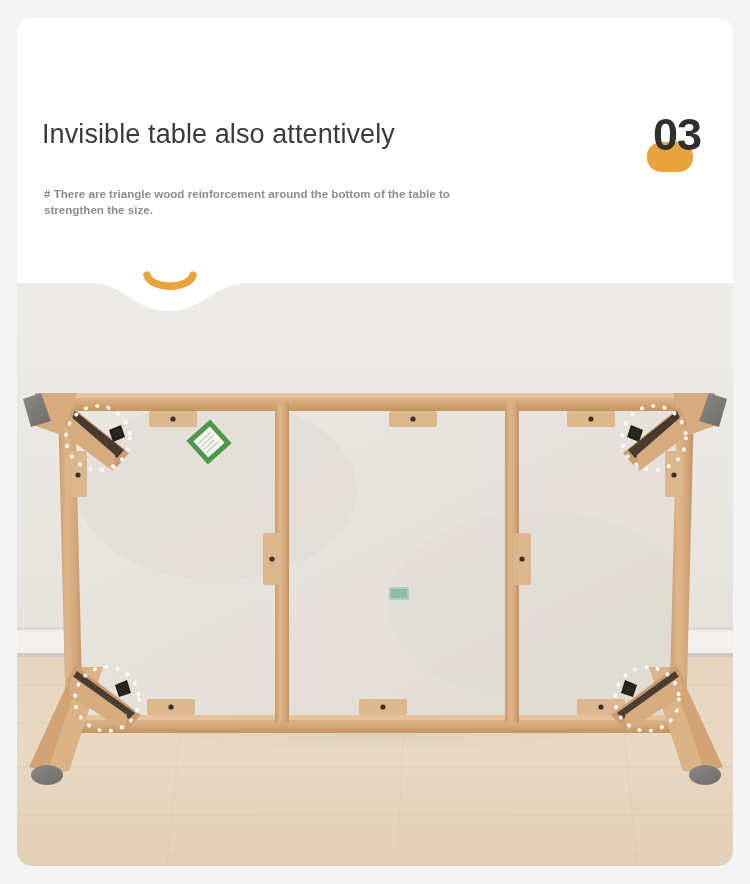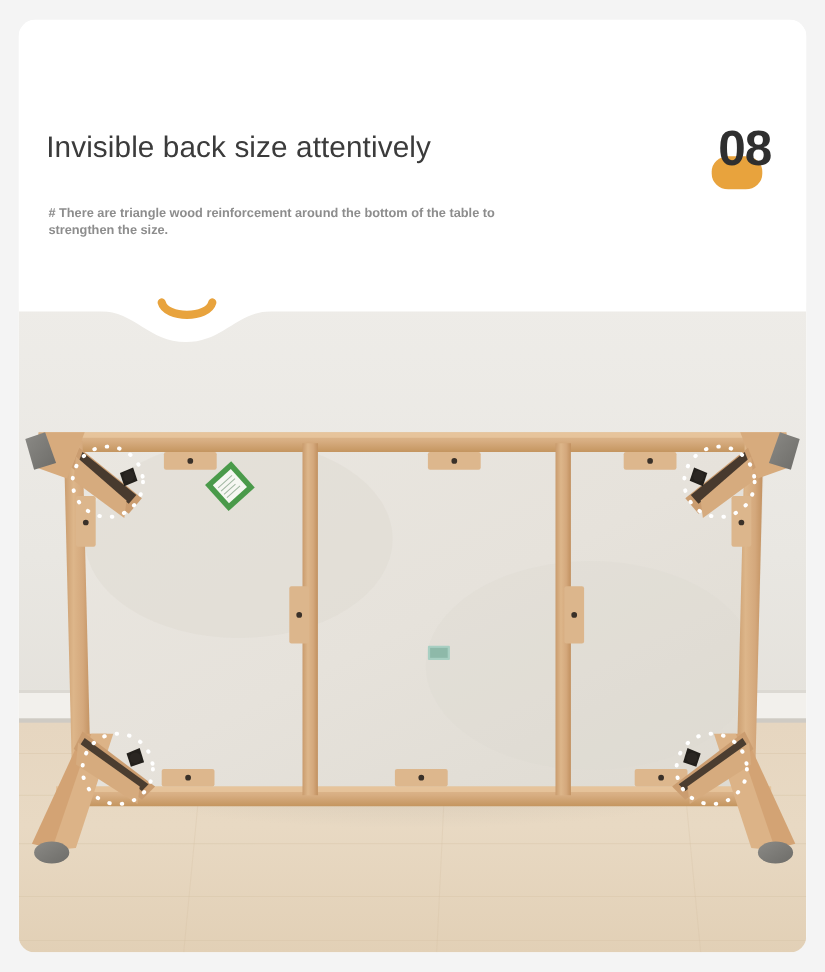--- a/index.html
+++ b/index.html
@@ -312,26 +312,26 @@
         </g>
 
         <g>
           <rect x="372" y="312" width="20" height="13" rx="1" fill="#a8cfc2"></rect>
           <rect x="374" y="314" width="16" height="9" fill="#7fae9b" opacity="0.65"></rect>
         </g>
       </svg>
     </div>
 
     <div class="header">
-      <div class="title">Invisible back size attentively</div>
+      <div class="title">Invisible table also attentively</div>
       <div class="subtitle"># There are triangle wood reinforcement around the bottom of the table to strengthen the size.</div>
 
       <div class="badge">
         <div class="badge-blob"></div>
-        <div class="badge-num">08</div>
+        <div class="badge-num">03</div>
       </div>
     </div>
 
     <div class="notch">
       <svg viewBox="0 0 716 60" xmlns="http://www.w3.org/2000/svg" preserveAspectRatio="none">
         <path d="M0,0 L716,0 L716,22 L230,22
                  C198,22 186,50 152,50
                  C118,50 106,22 74,22
                  L0,22 Z" fill="#ffffff"></path>
       </svg>

